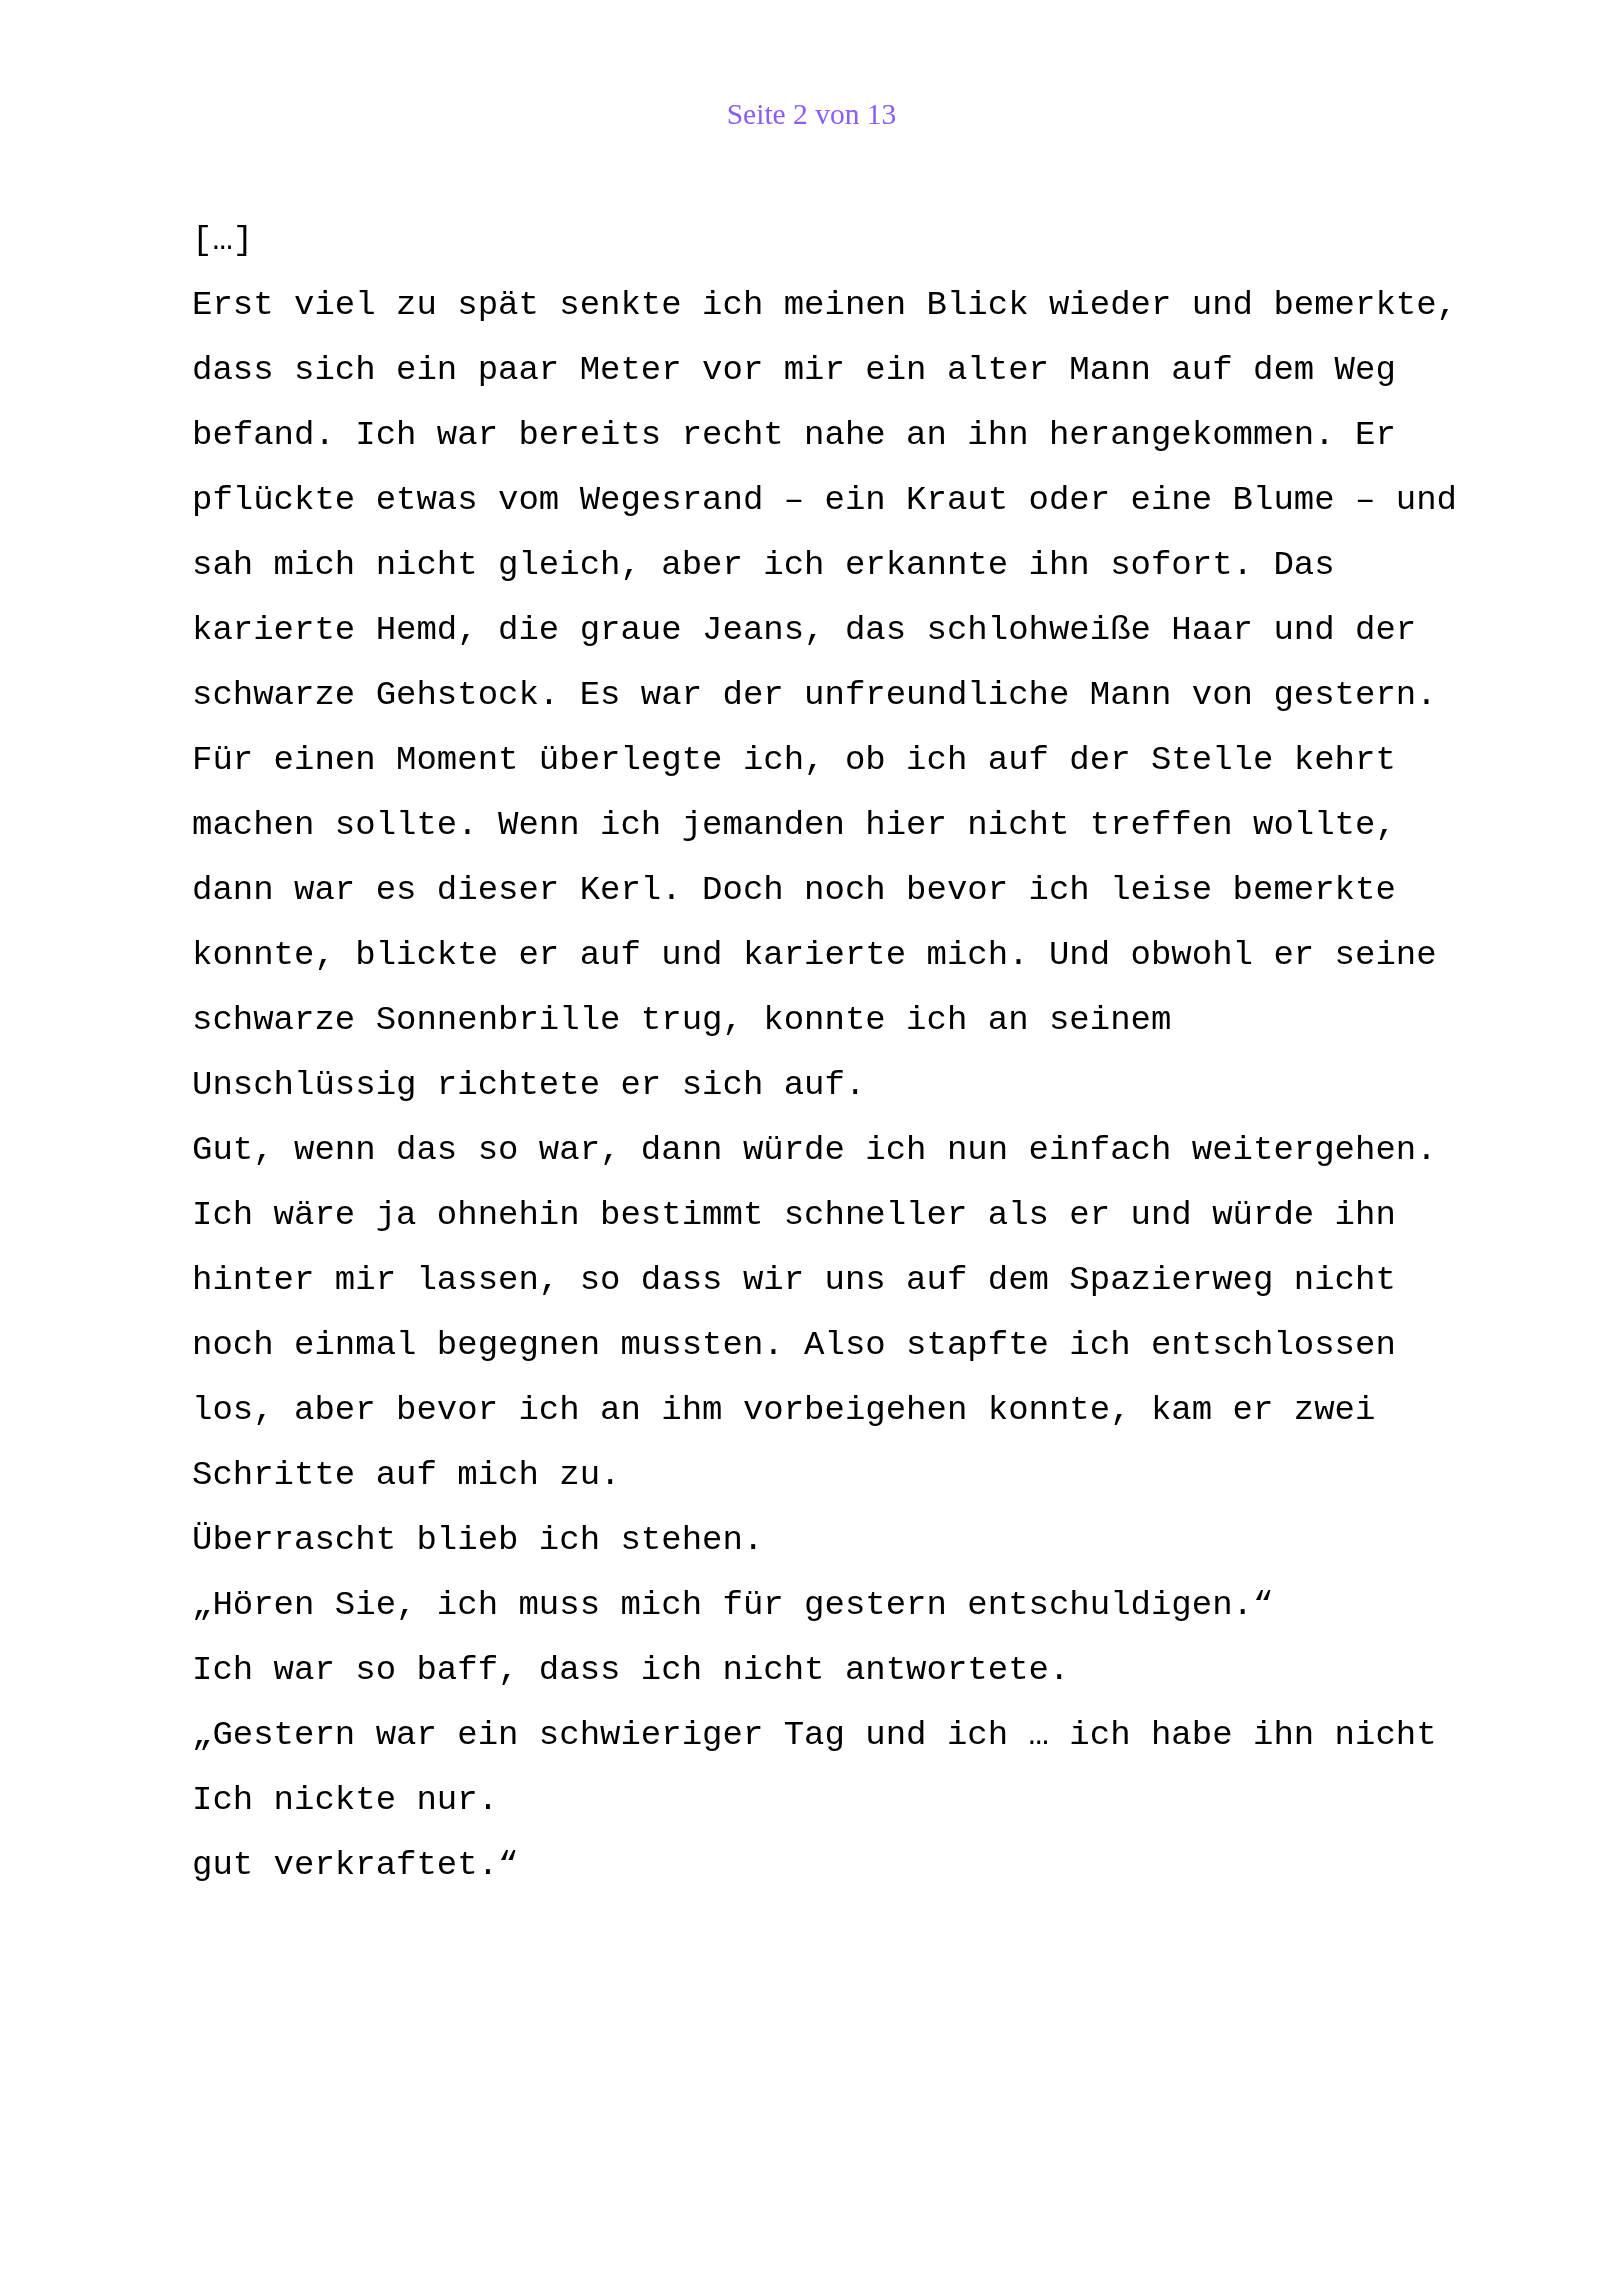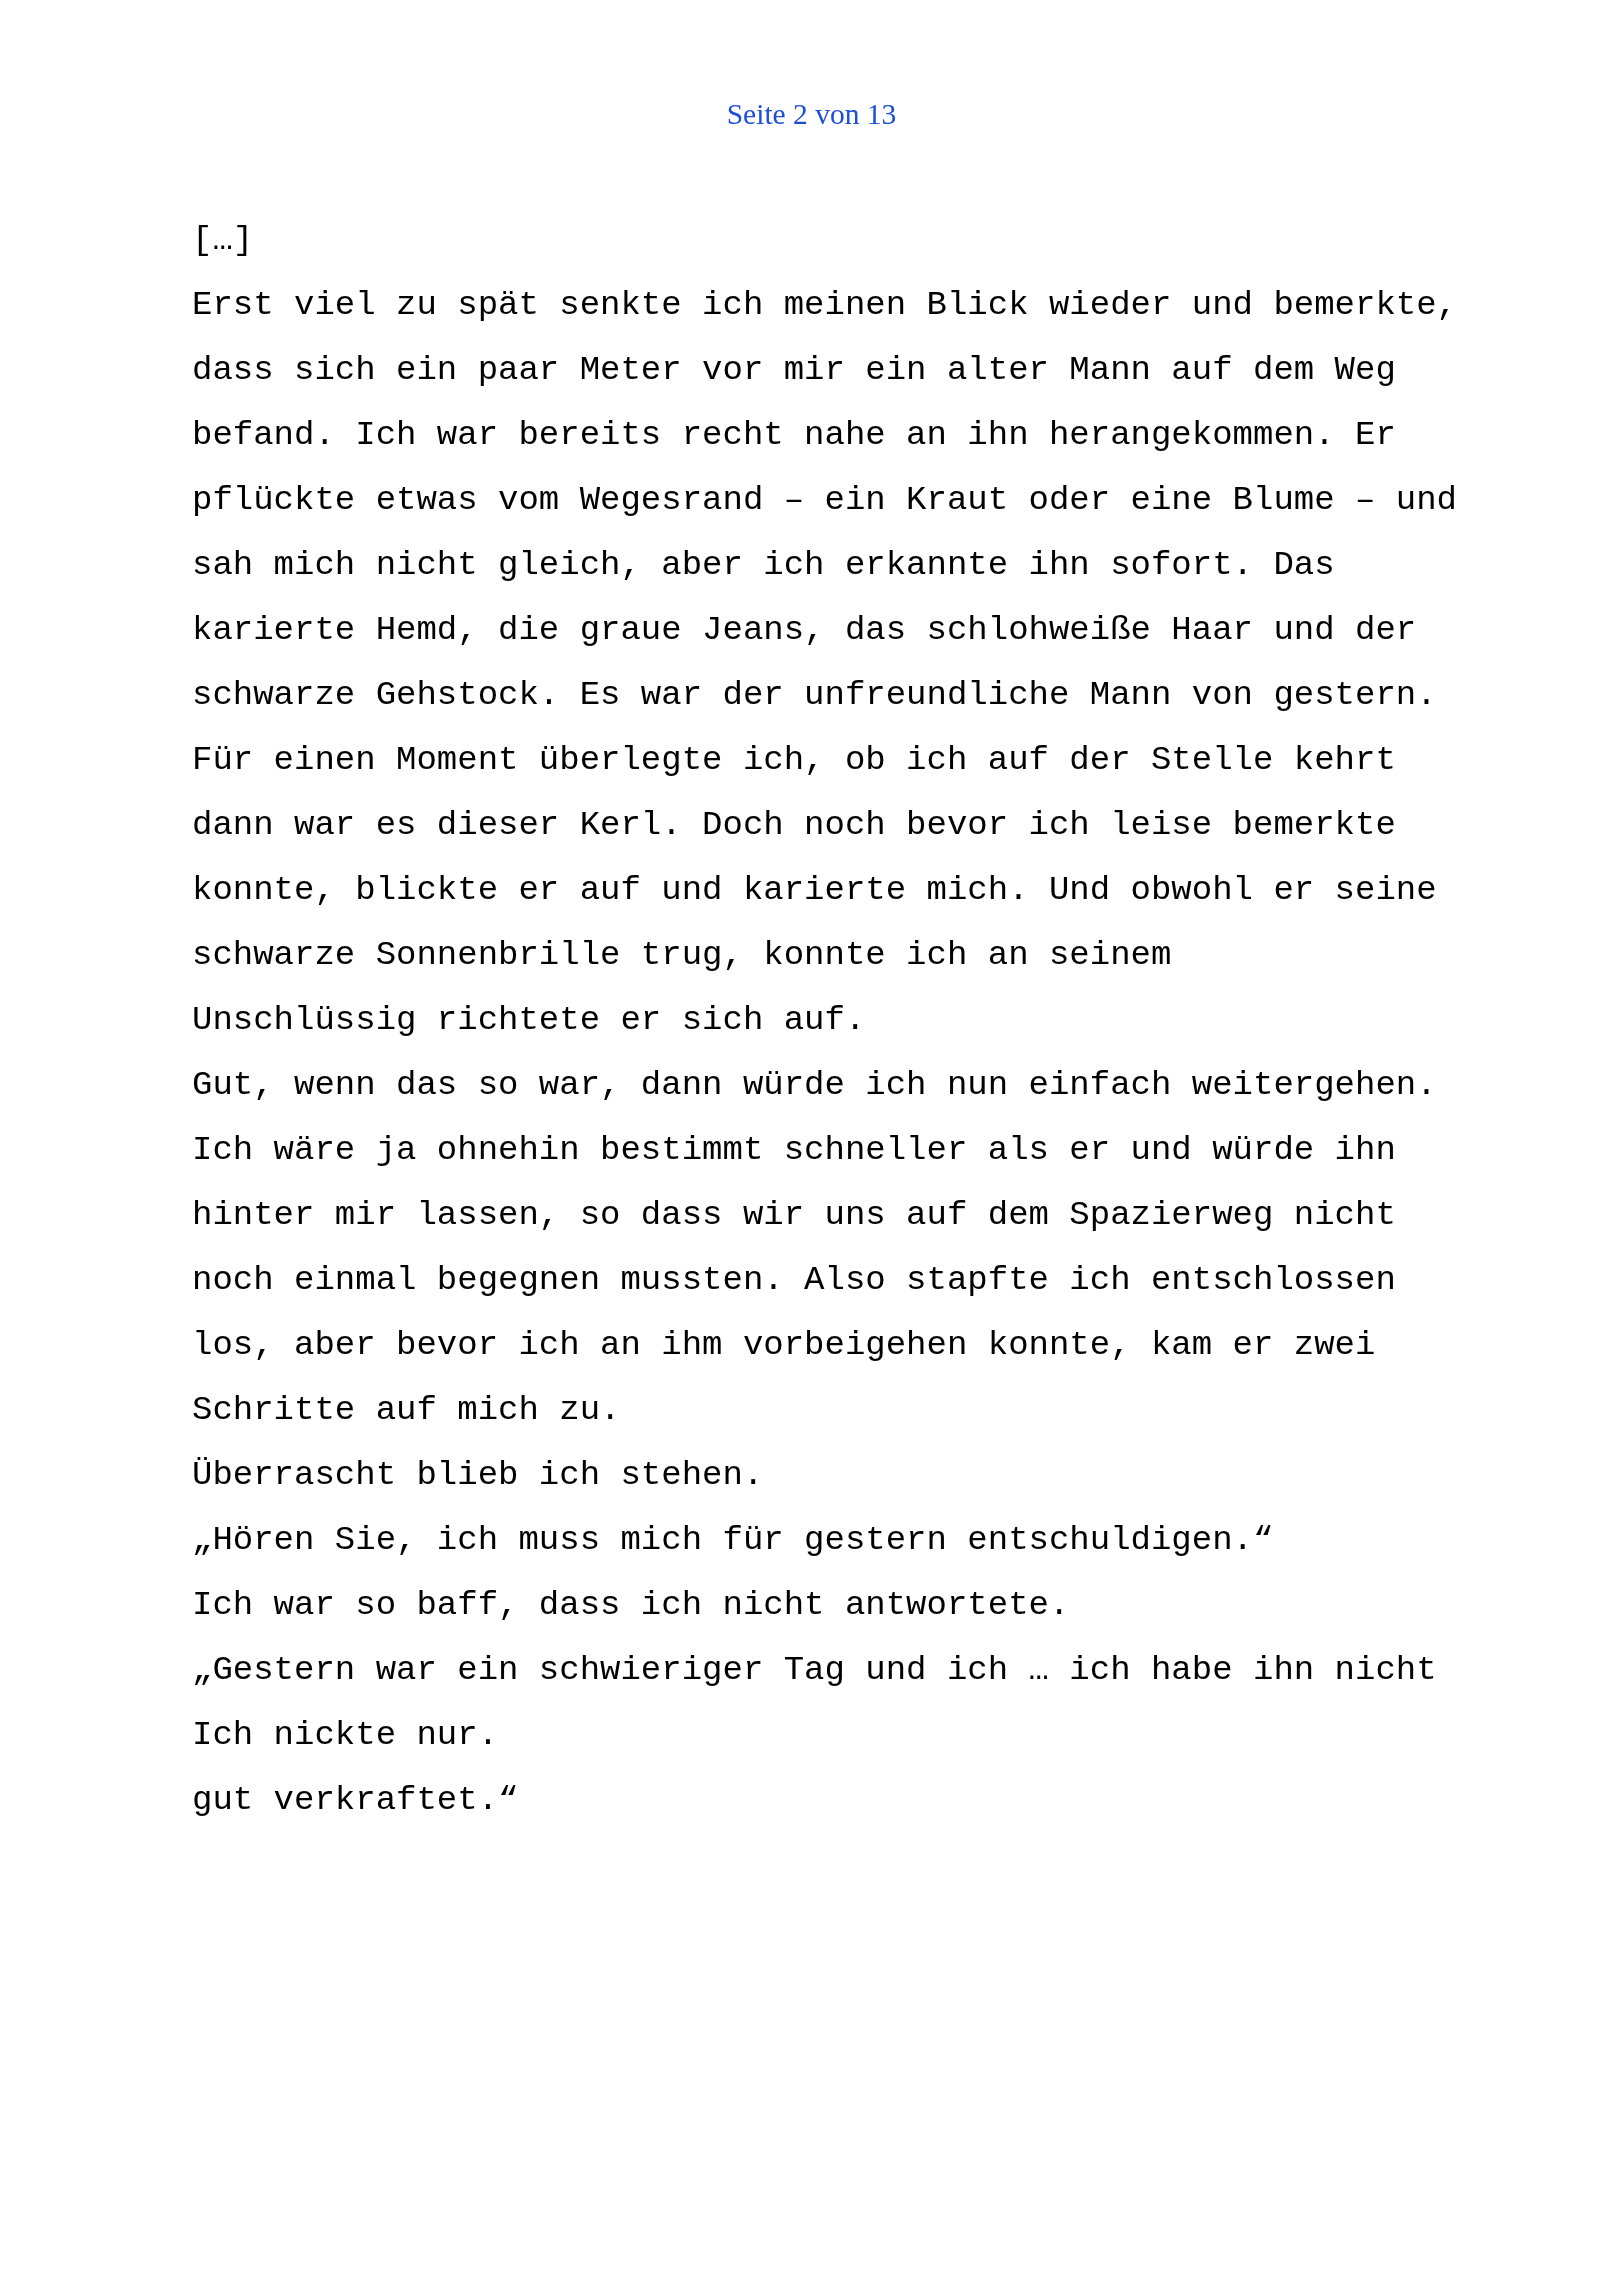--- a/index.html
+++ b/index.html
@@ -16,21 +16,21 @@
   }
   .page-header {
     position: absolute;
     top: 97px;
     left: 0;
     width: 100%;
     text-align: center;
     font-family: "Liberation Serif", serif;
     font-size: 29.5px;
     line-height: 34px;
-    color: #1d4ed8;
+    color: #8b5cf6;
   }
   .body-text {
     position: absolute;
     left: 192px;
     top: 208px;
     width: 1309px;
     font-family: "Liberation Mono", "DejaVu Sans Mono", monospace;
     font-size: 34px;
     line-height: 65px;
     color: #000000;
@@ -50,20 +50,21 @@
   <div class="body-text">
     <div class="text-line">[…]</div>
     <div class="text-line">Erst viel zu spät senkte ich meinen Blick wieder und bemerkte,</div>
     <div class="text-line">dass sich ein paar Meter vor mir ein alter Mann auf dem Weg</div>
     <div class="text-line">befand. Ich war bereits recht nahe an ihn herangekommen. Er</div>
     <div class="text-line">pflückte etwas vom Wegesrand – ein Kraut oder eine Blume – und</div>
     <div class="text-line">sah mich nicht gleich, aber ich erkannte ihn sofort. Das</div>
     <div class="text-line">karierte Hemd, die graue Jeans, das schlohweiße Haar und der</div>
     <div class="text-line">schwarze Gehstock. Es war der unfreundliche Mann von gestern.</div>
     <div class="text-line">Für einen Moment überlegte ich, ob ich auf der Stelle kehrt</div>
+    <div class="text-line">machen sollte. Wenn ich jemanden hier nicht treffen wollte,</div>
     <div class="text-line">dann war es dieser Kerl. Doch noch bevor ich leise bemerkte</div>
     <div class="text-line">konnte, blickte er auf und karierte mich. Und obwohl er seine</div>
     <div class="text-line">schwarze Sonnenbrille trug, konnte ich an seinem</div>
     <div class="text-line">Unschlüssig richtete er sich auf.</div>
     <div class="text-line">Gut, wenn das so war, dann würde ich nun einfach weitergehen.</div>
     <div class="text-line">Ich wäre ja ohnehin bestimmt schneller als er und würde ihn</div>
     <div class="text-line">hinter mir lassen, so dass wir uns auf dem Spazierweg nicht</div>
     <div class="text-line">noch einmal begegnen mussten. Also stapfte ich entschlossen</div>
     <div class="text-line">los, aber bevor ich an ihm vorbeigehen konnte, kam er zwei</div>
     <div class="text-line">Schritte auf mich zu.</div>

